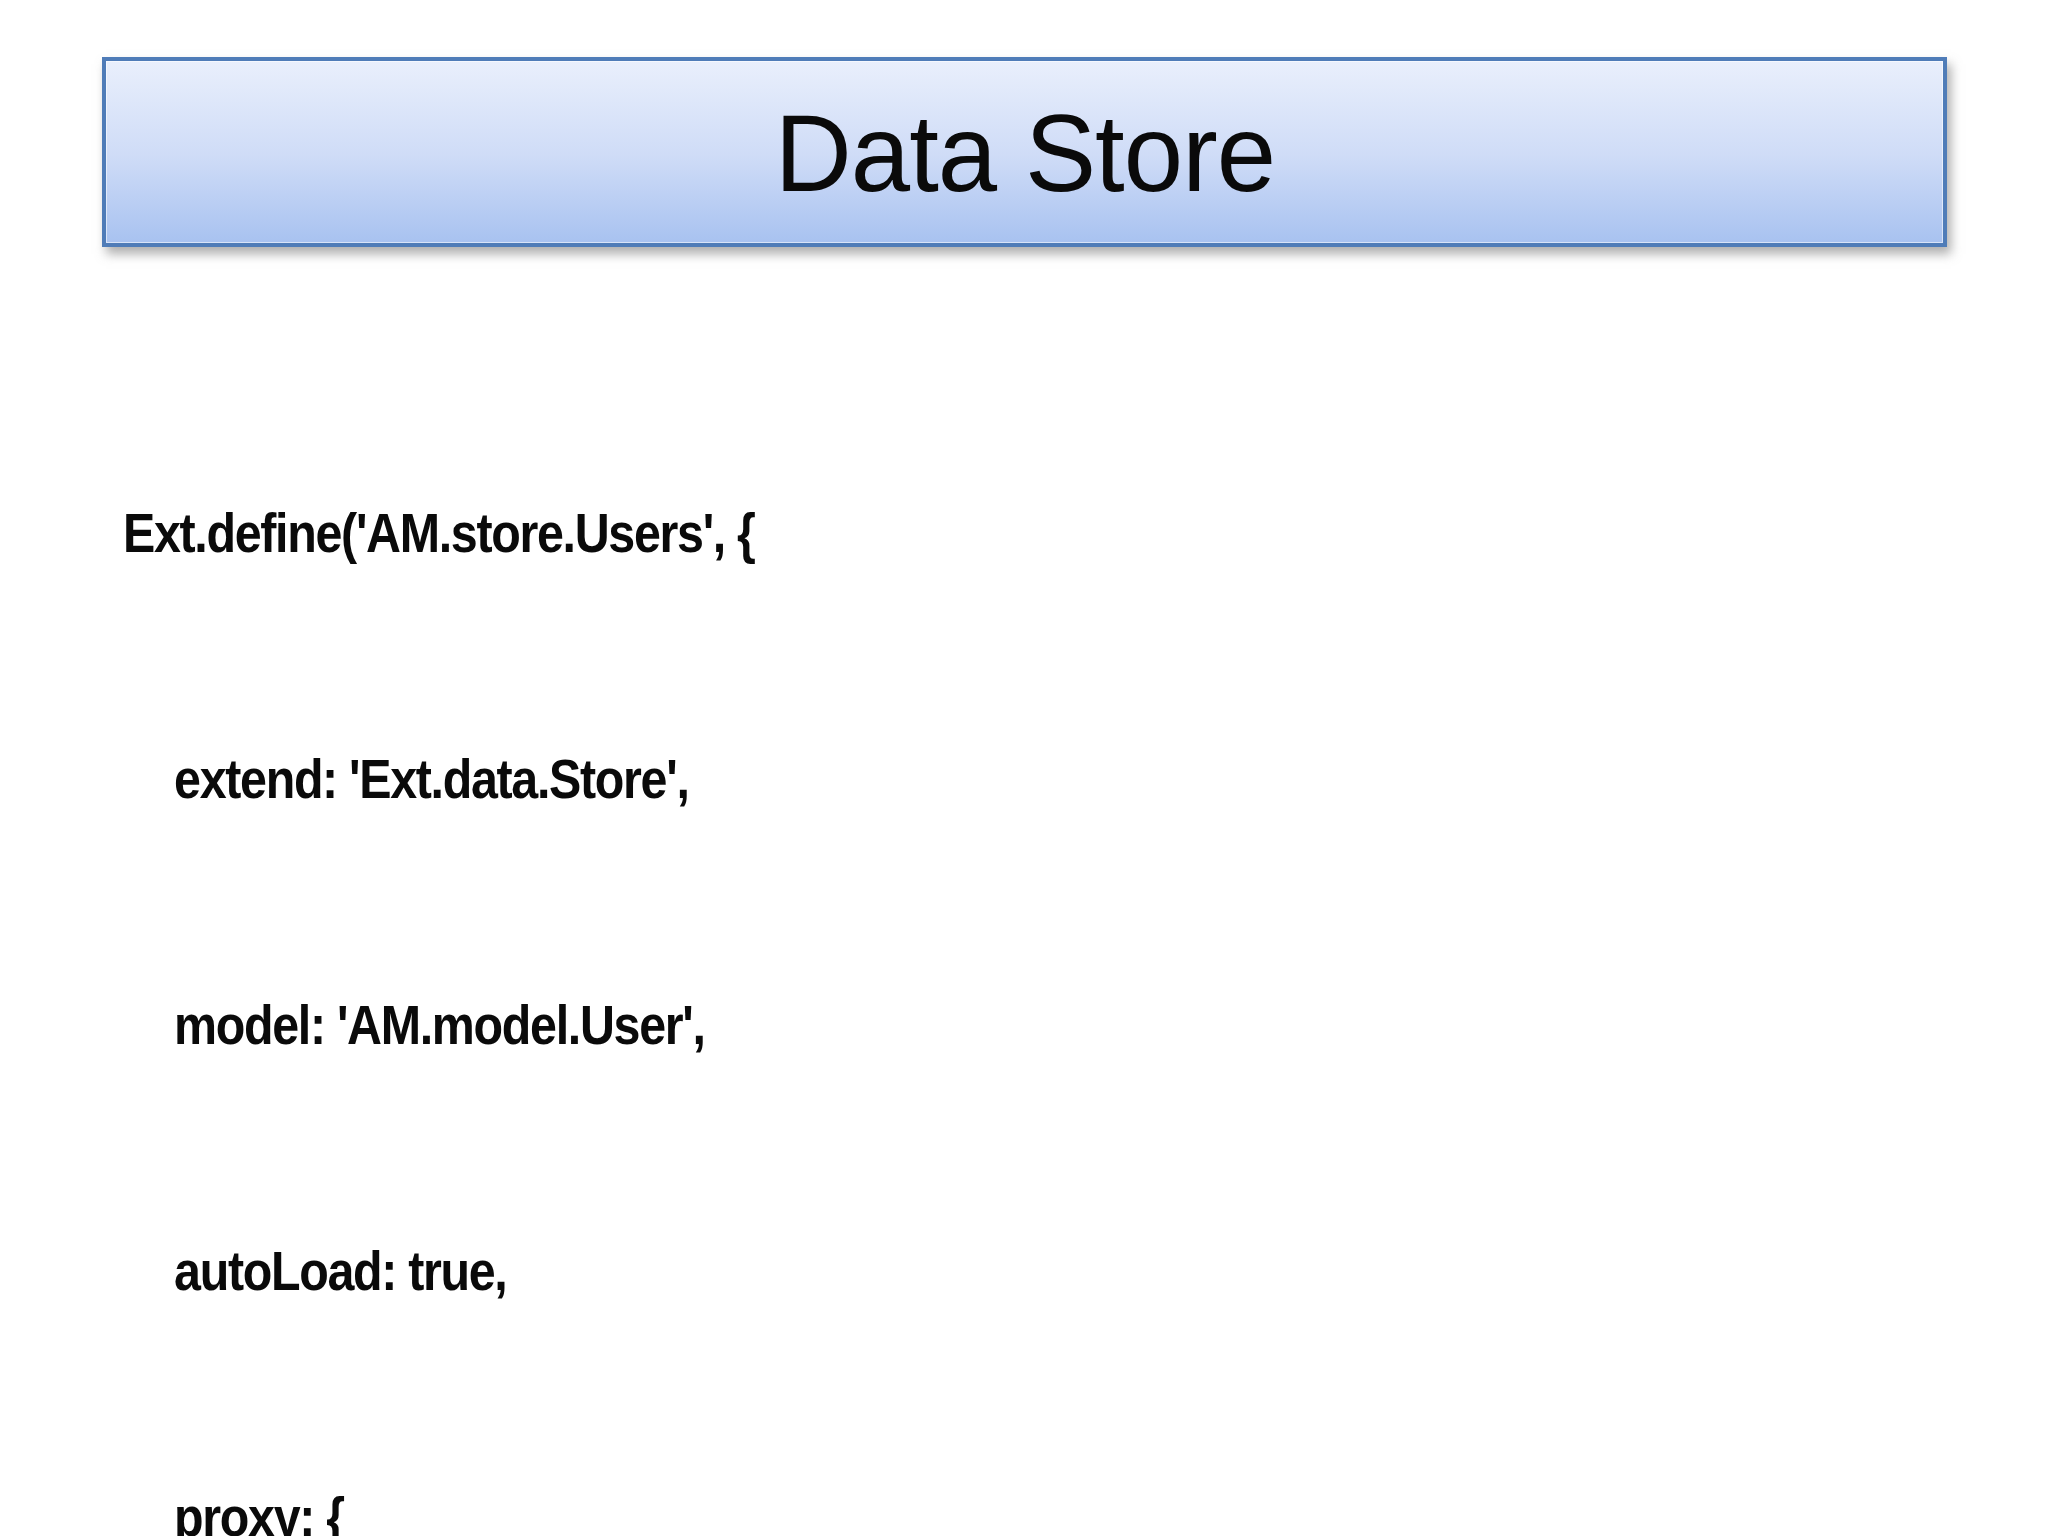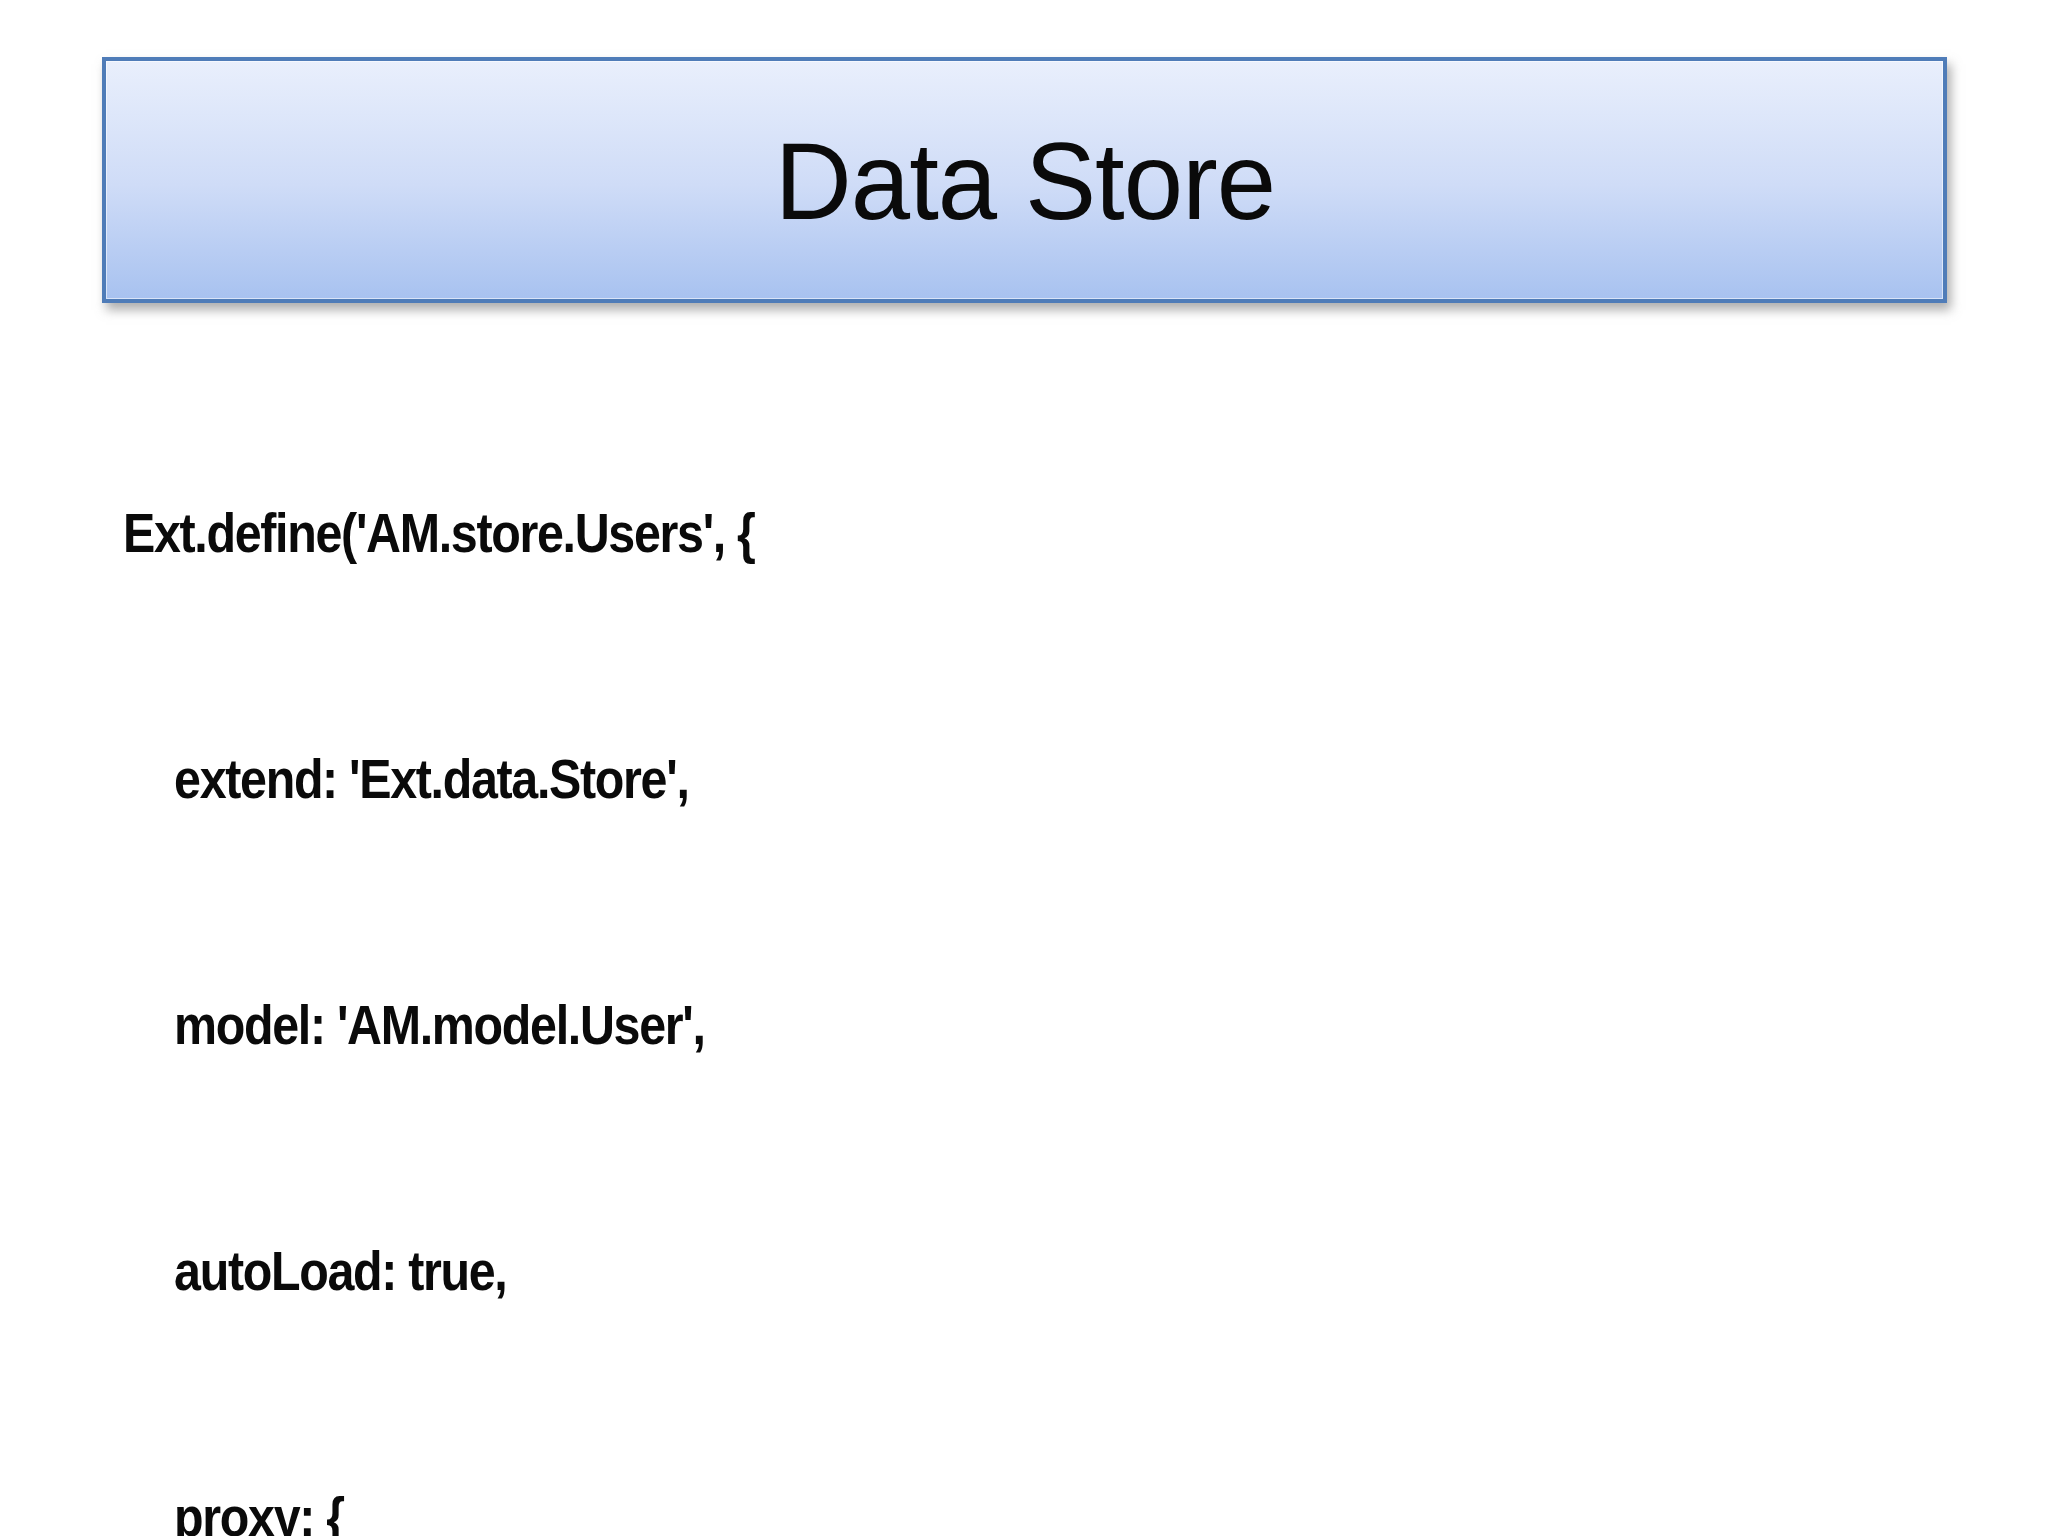--- a/index.html
+++ b/index.html
@@ -22,21 +22,21 @@
     position: relative;
     width: 2048px;
     height: 1536px;
     background: var(--background);
   }
   .title-box {
     position: absolute;
     left: 102px;
     top: 57px;
     width: 1845px;
-    height: 246px;
+    height: 190px;
     border: 4px solid var(--title-border);
     background: linear-gradient(to bottom,
       var(--title-gradient-top) 0%,
       var(--title-gradient-mid) 52%,
       var(--title-gradient-bottom) 100%);
     box-shadow: 4px 7px 10px rgba(110,110,110,0.55),
                 inset 0 0 0 1px rgba(255,255,255,0.55);
     display: flex;
     align-items: center;
     justify-content: center;

